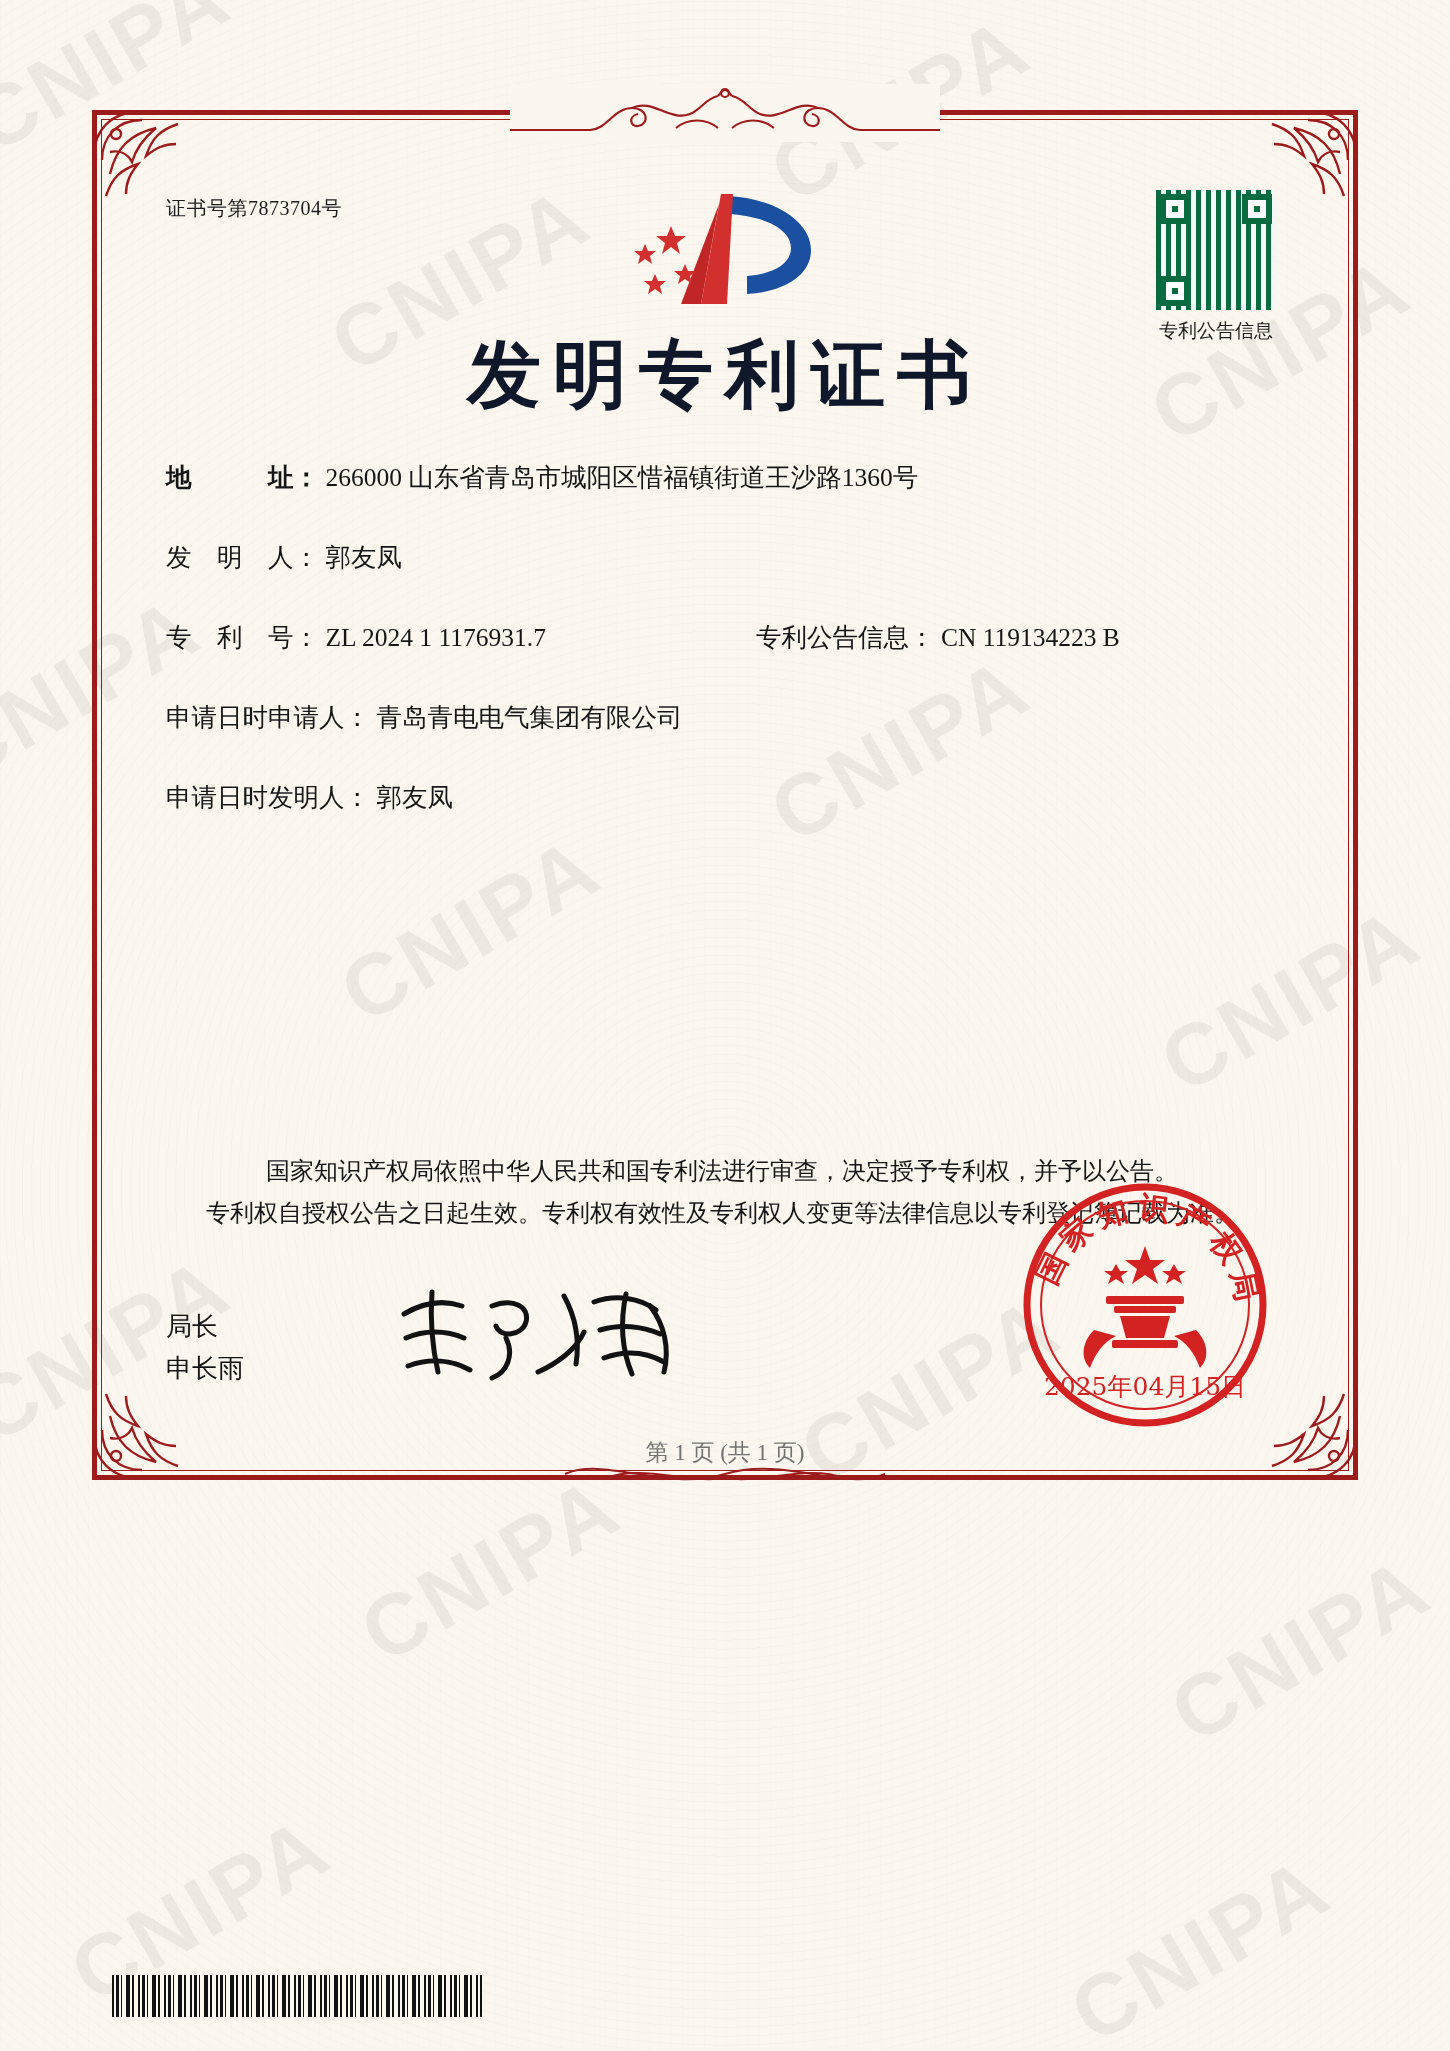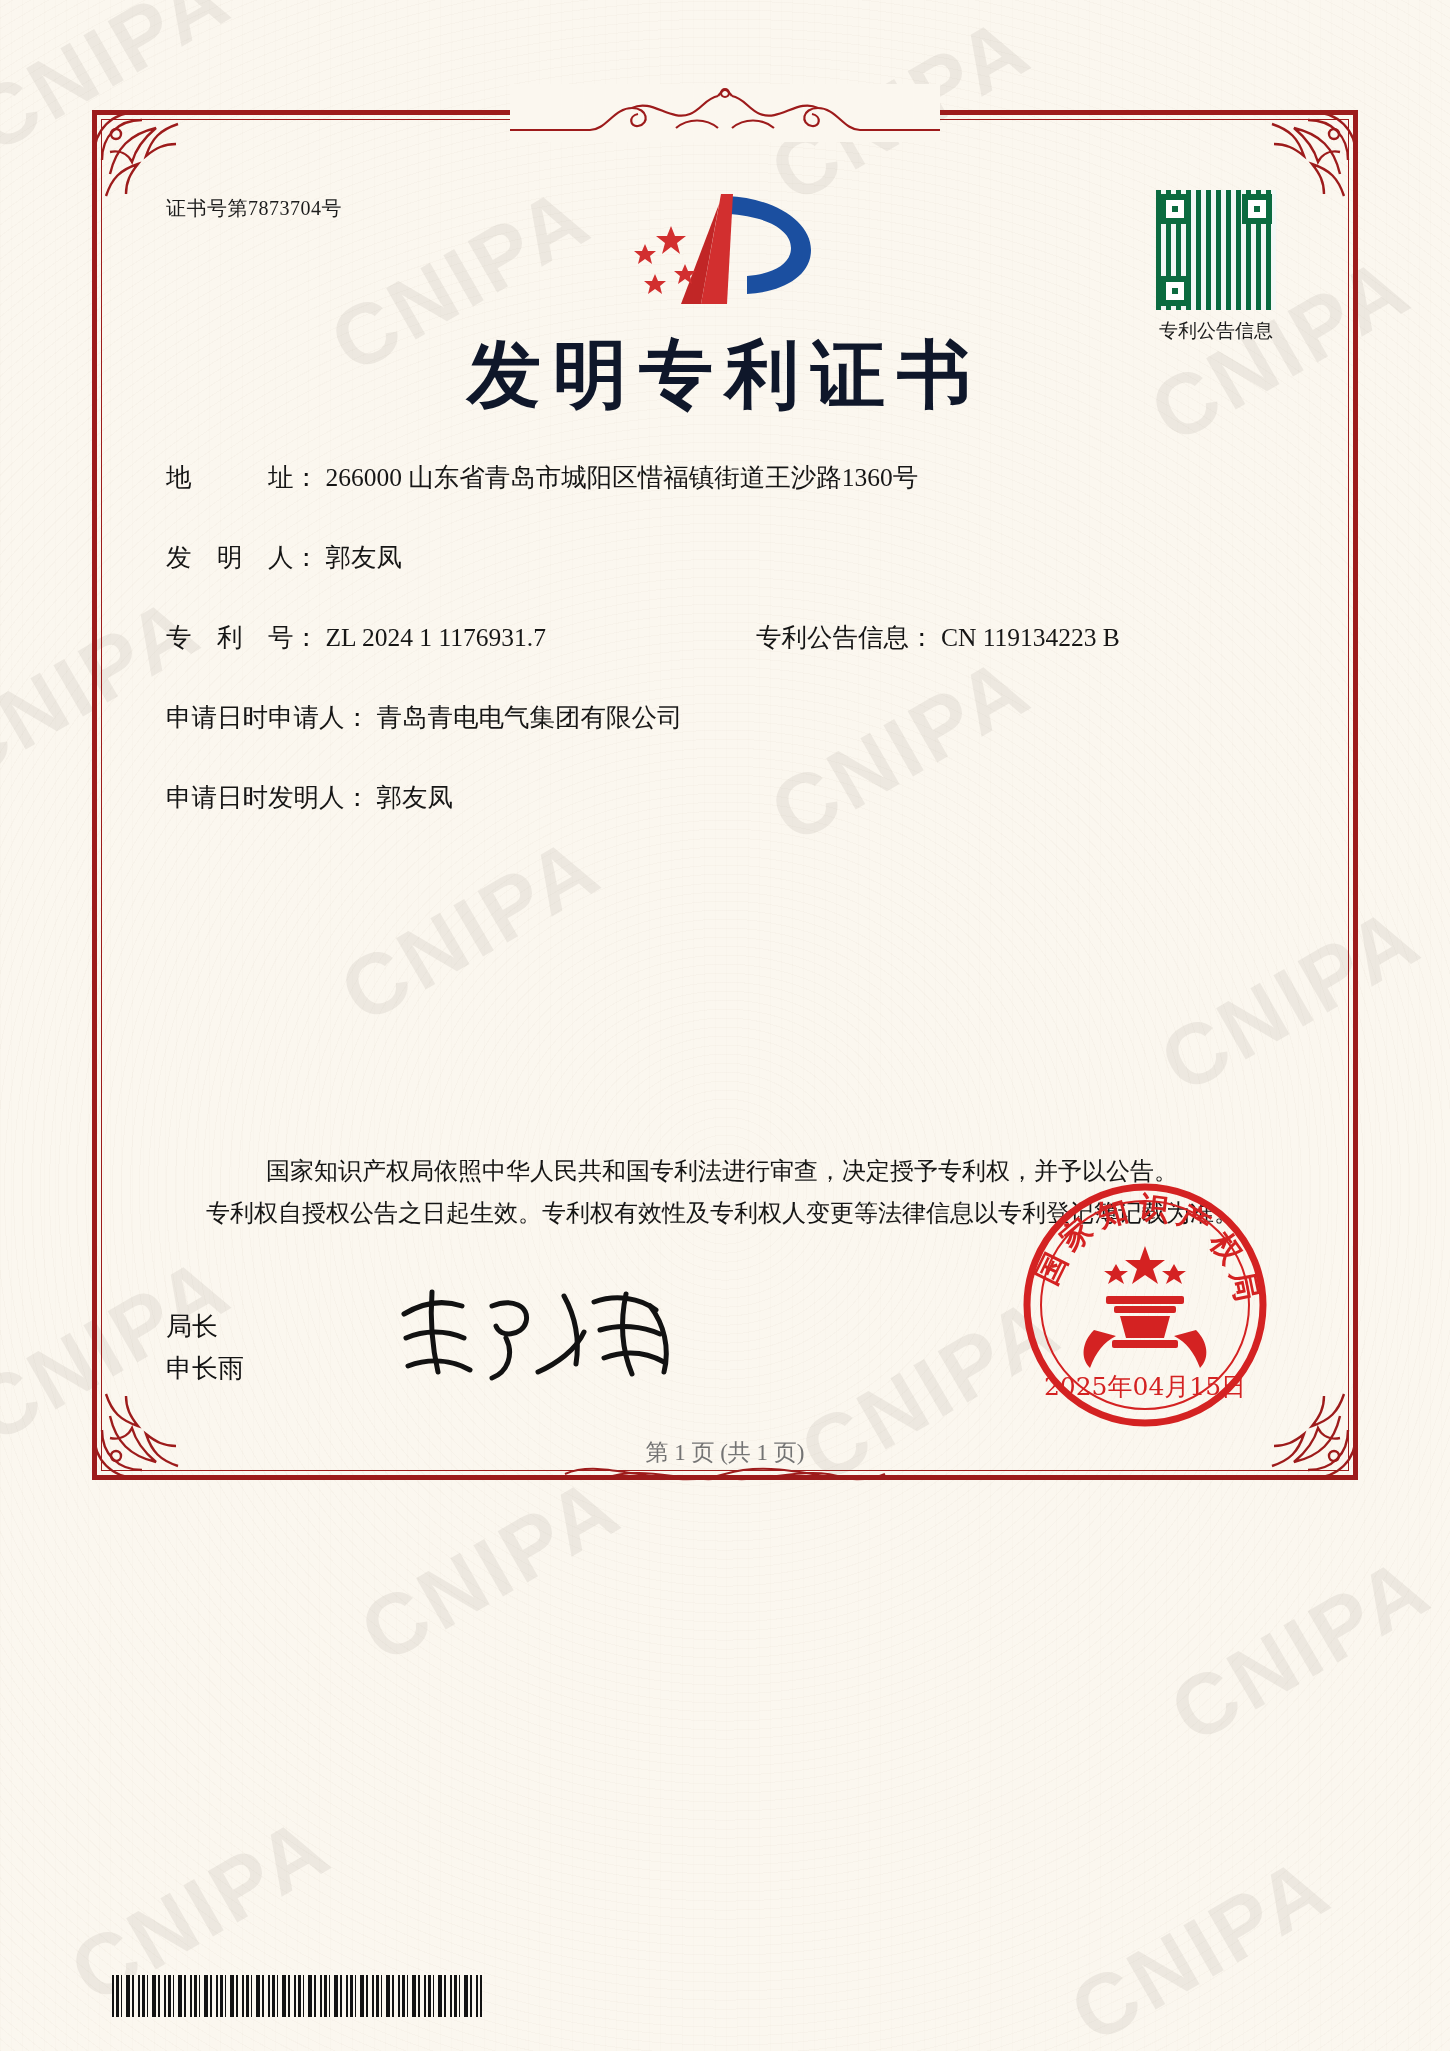--- a/index.html
+++ b/index.html
@@ -198,21 +198,21 @@
   }
   .row {
     position: relative;
     min-height: 36px;
     margin-bottom: 44px;
     white-space: nowrap;
   }
   .label {
     display: inline-block;
   }
-  .label.addr { letter-spacing: 0; }
+  .label.addr { letter-spacing: 0; font-weight: bold; }
   .value { display: inline-block; }
   .col2 {
     position: absolute;
     left: 590px;
     top: 0;
   }
 
   .statement {
     position: absolute;
     left: 40px;

